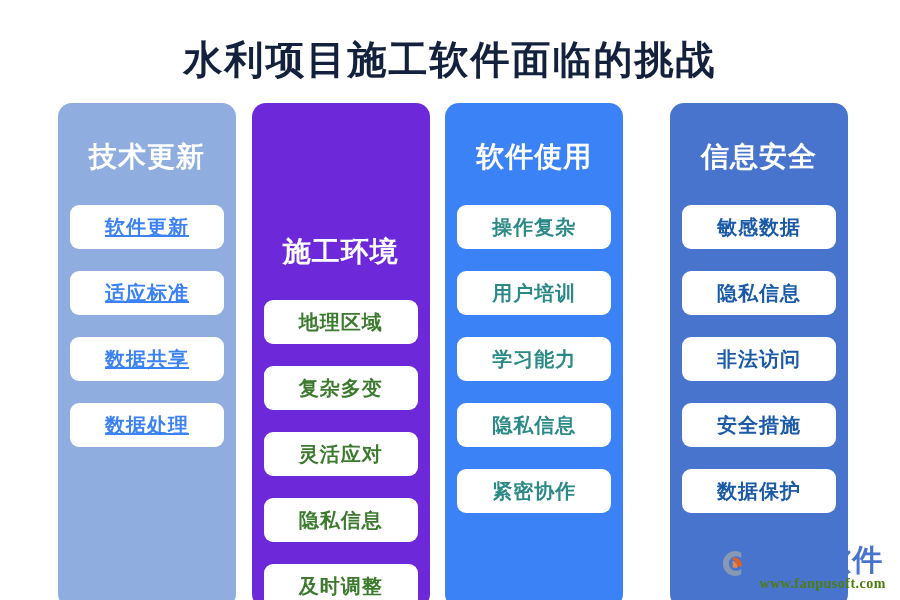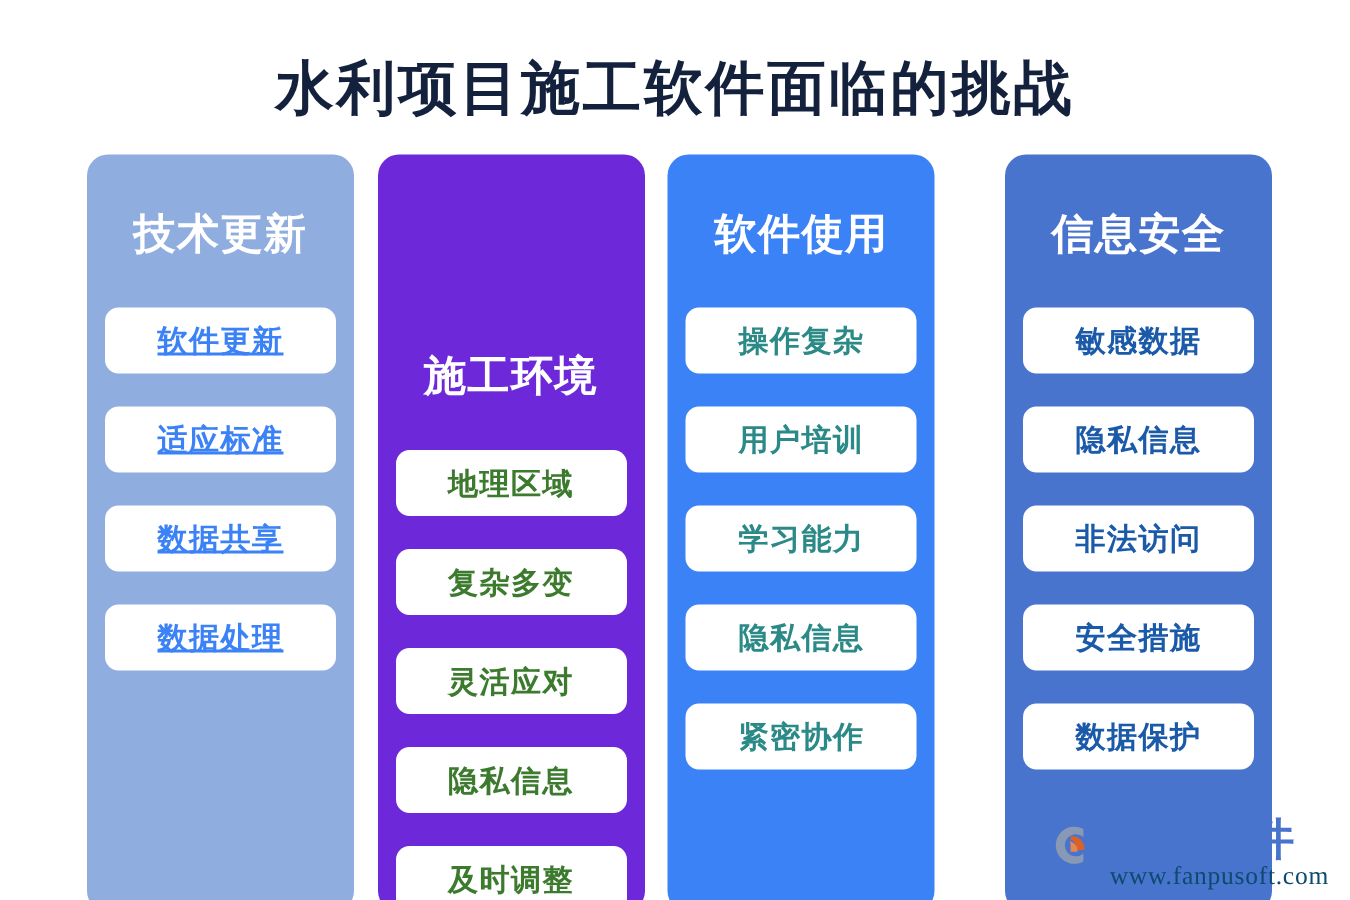--- a/index.html
+++ b/index.html
@@ -137,23 +137,23 @@
     font-size: 30px;
     font-weight: bold;
     color: #4874cd;
     line-height: 32px;
     letter-spacing: 1px;
     font-family: "Liberation Serif", "DejaVu Serif", serif;
     white-space: nowrap;
   }
 
   .logo-url {
-    font-size: 17px;
-    font-weight: normal;
-    color: #0c4a6e;
+    font-size: 14px;
+    font-weight: bold;
+    color: #4d7c0f;
     letter-spacing: 0.5px;
     line-height: 16px;
     font-family: "Liberation Serif", "DejaVu Serif", serif;
     white-space: nowrap;
   }
 </style>
 </head>
 <body>
 
 <div id="infographic">

